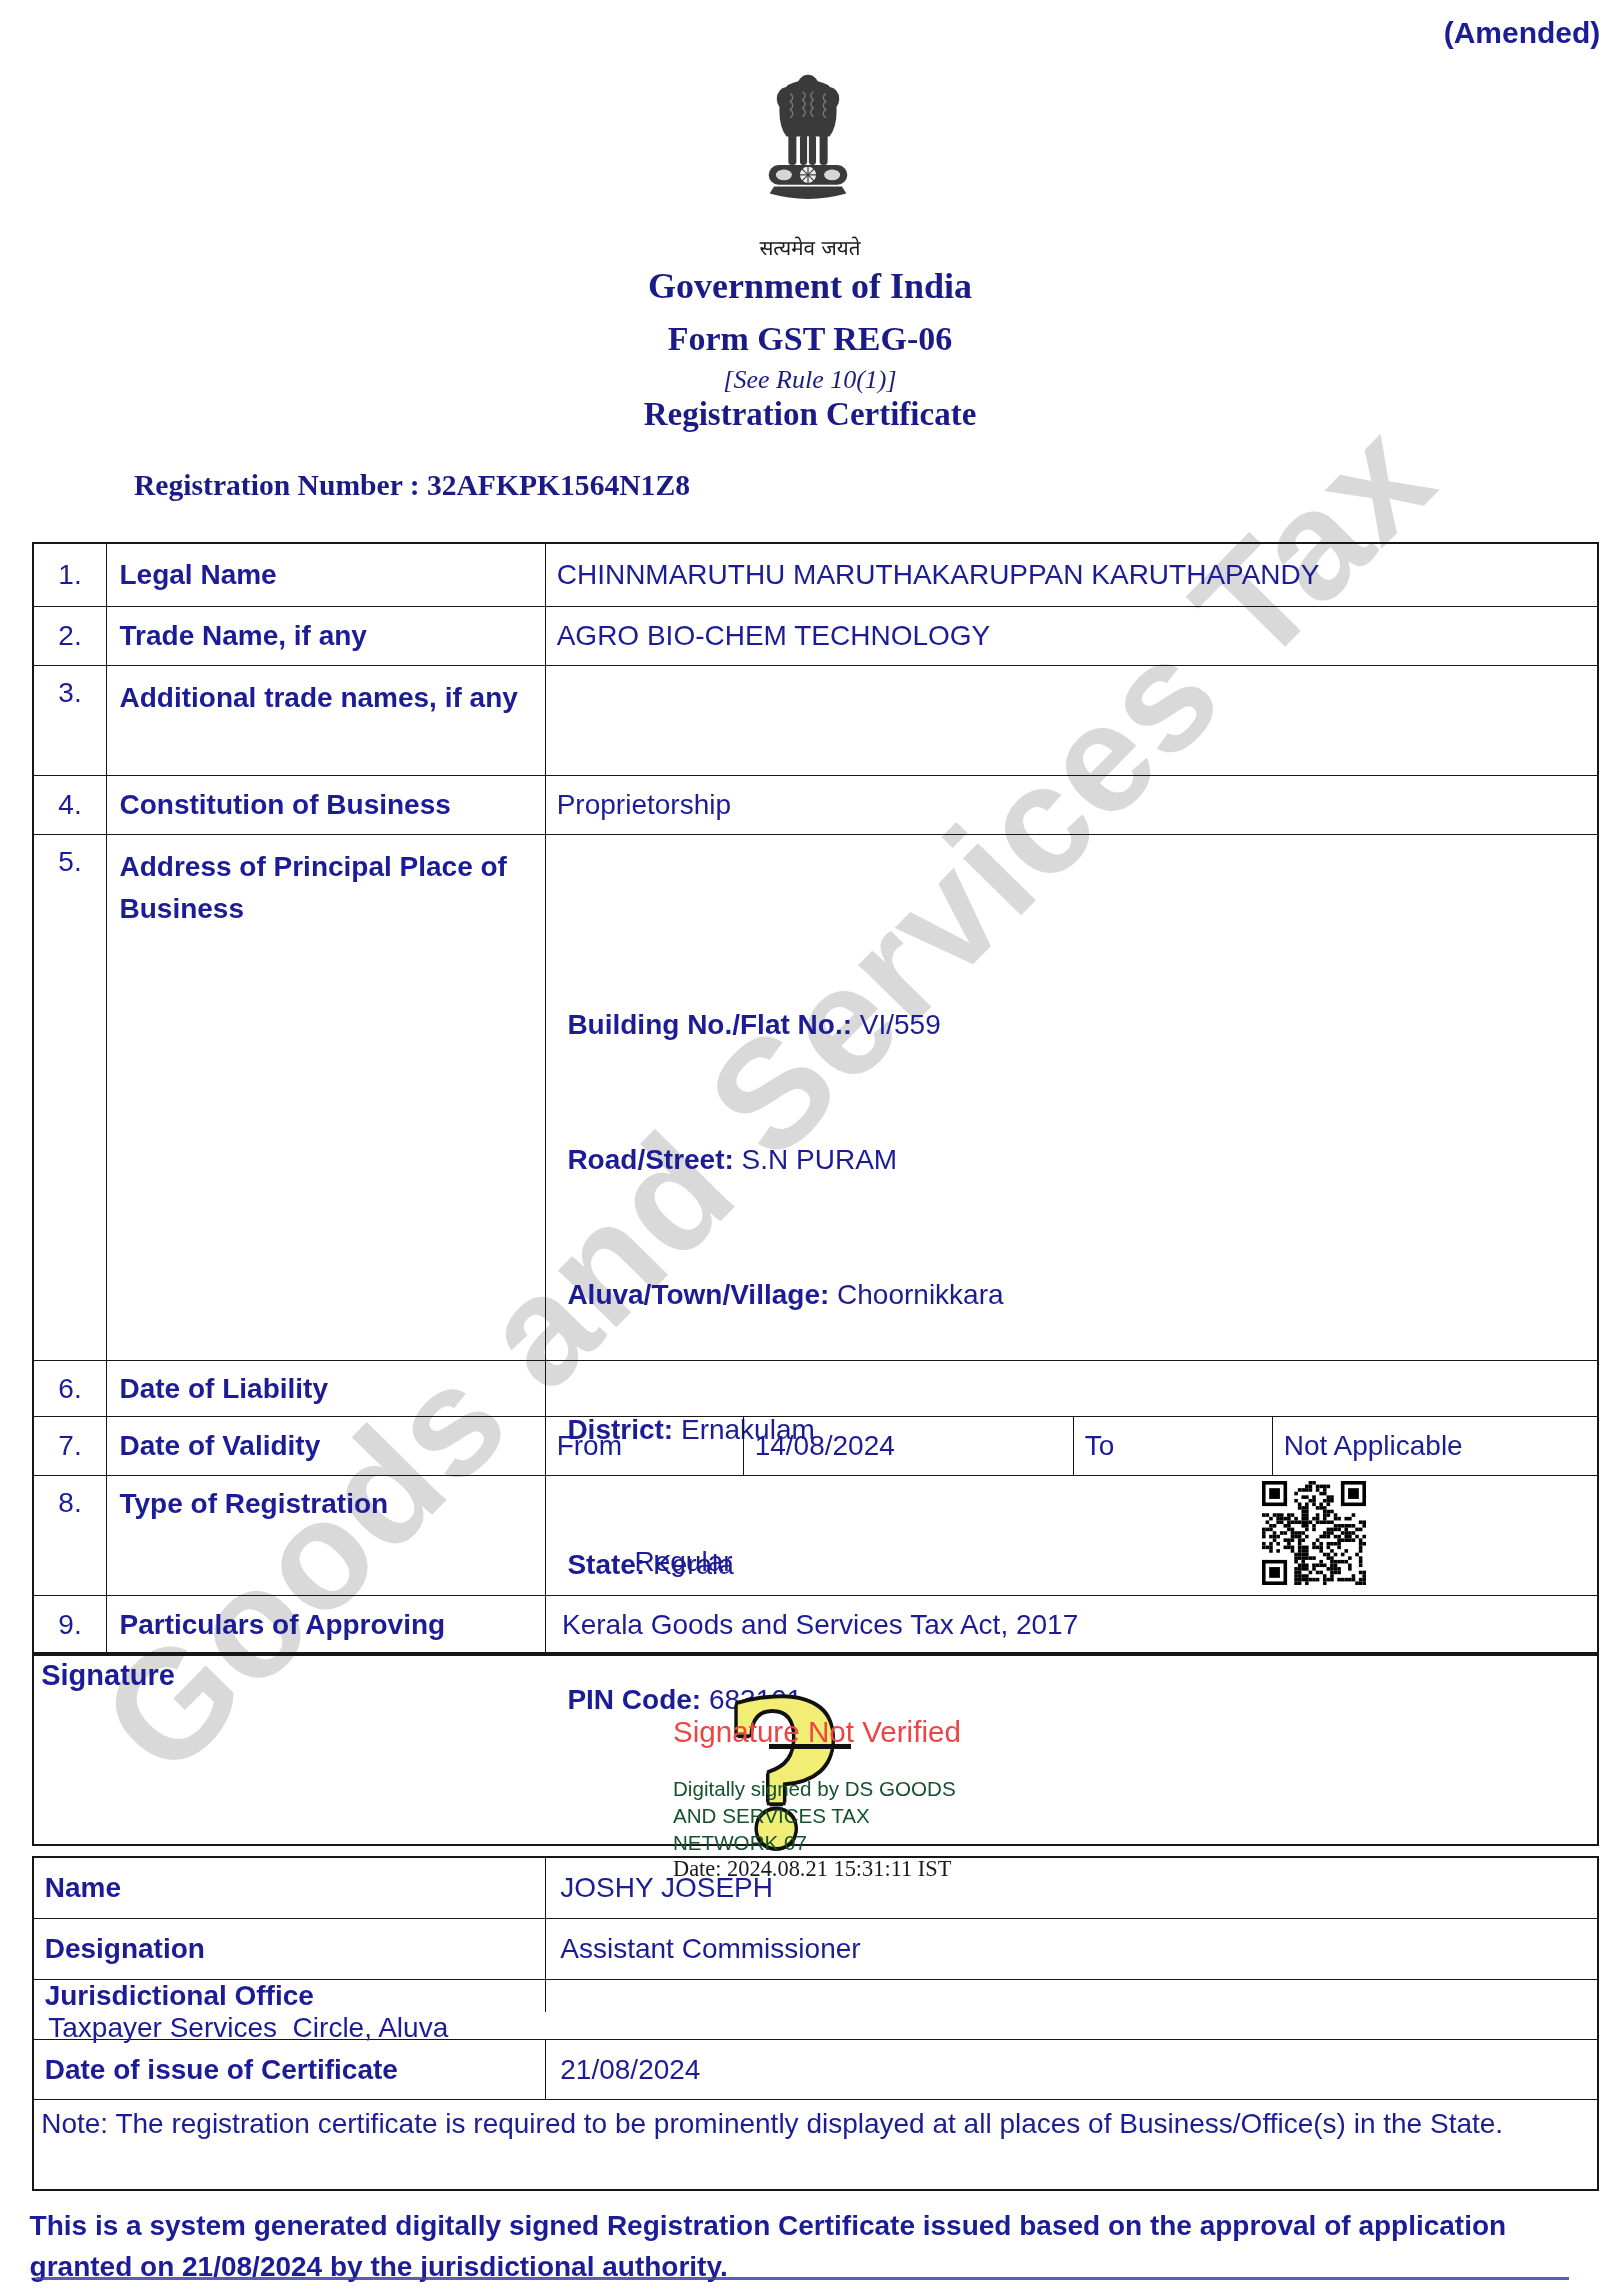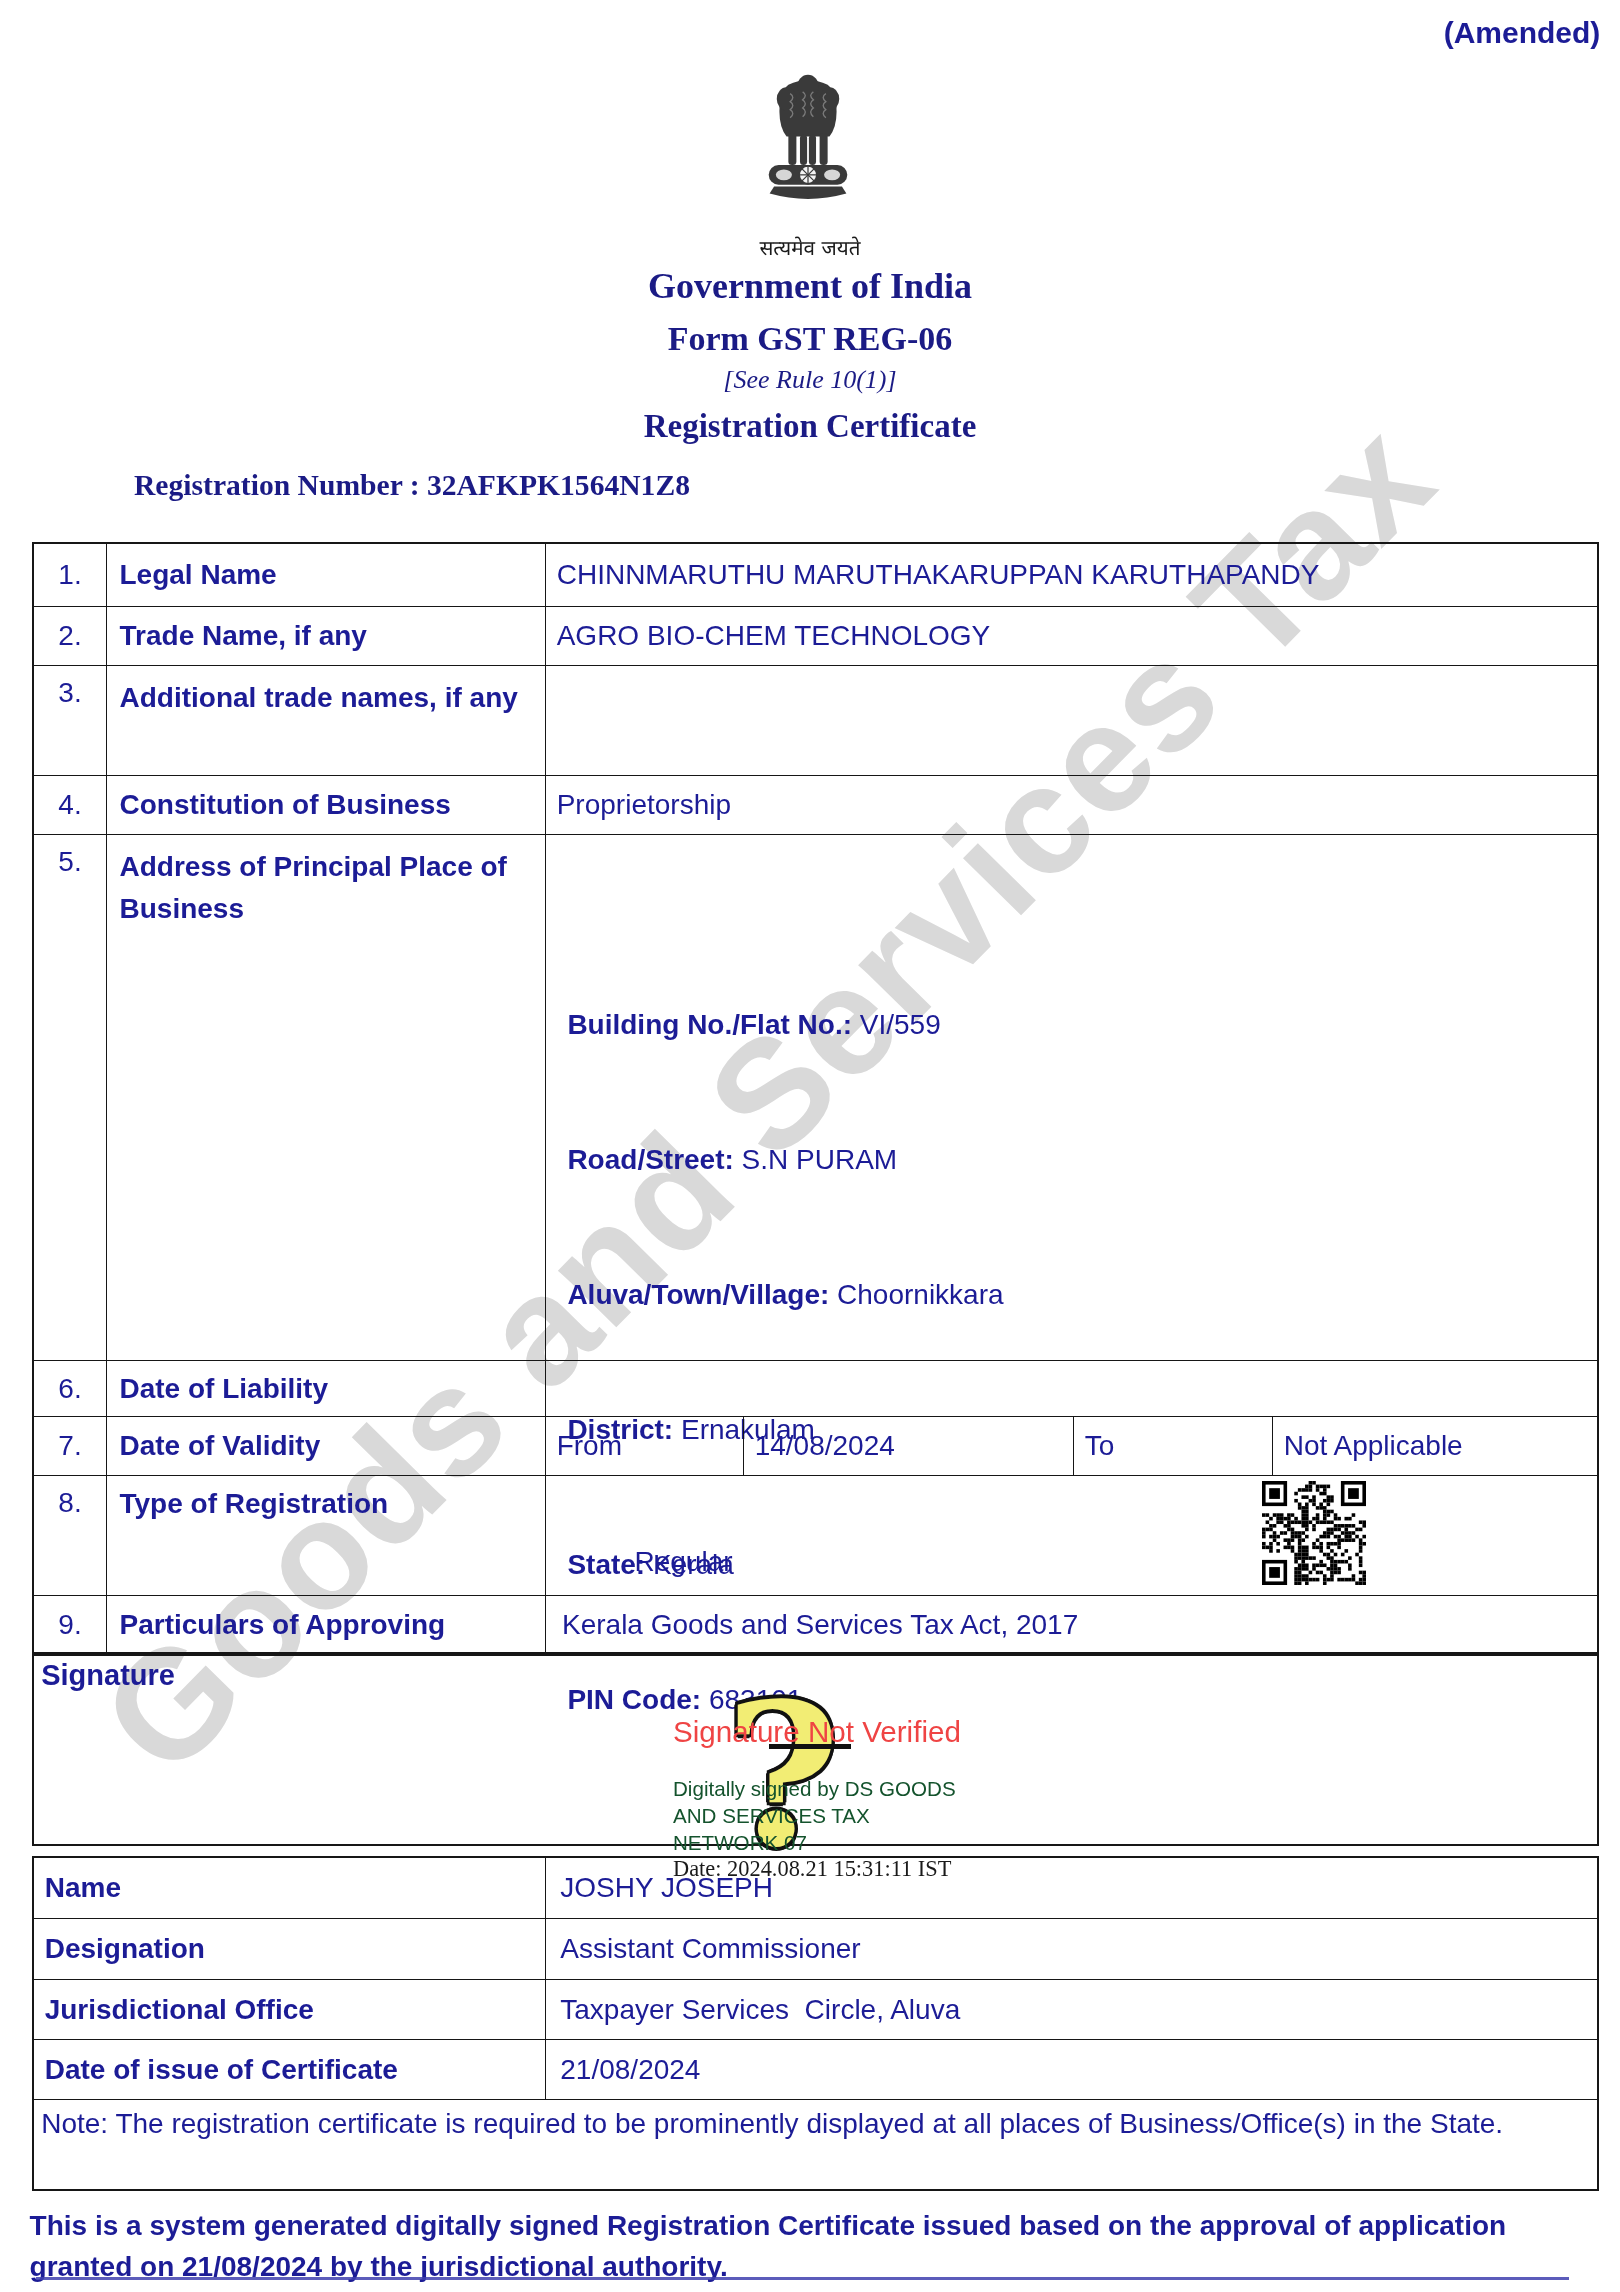--- a/index.html
+++ b/index.html
@@ -17,21 +17,21 @@
 
   .emblem { position:absolute; left:758px; top:72px; }
   .motto { position:absolute; top:215px; left:0; width:100%; text-align:center;
     font-family:"DejaVu Sans", sans-serif; font-size:20.6px; color:#1a1a1a;margin-top:18px; }
 
   .title-line { position:absolute; left:0; width:100%; text-align:center;
     font-family:"Liberation Serif", serif; font-weight:bold; color:#1b1b85; }
   .t-gov  { top:265px; font-size:36px; }
   .t-form { top:320px; font-size:34px; }
   .t-rule { top:365px; font-size:26px; font-weight:normal; font-style:italic; }
-  .t-cert { top:408px; font-size:33px; }
+  .t-cert { top:396px; font-size:33px; }
   .regnum { position:absolute; left:134px; top:469px; font-family:"Liberation Serif", serif;
     font-weight:bold; font-size:29.6px; color:#1b1b85; }
 
   
   .tbl { position:absolute; left:32px; width:1567px; border:2.7px solid #161616; background:transparent; }
   .main-tbl { top:542px; }
   .row { display:flex; width:100%; }
   .row + .row { border-top:1.8px solid #161616; }
   .cell { display:flex; align-items:center; }
   .c-num { width:73px; border-right:1.8px solid #161616; justify-content:center; font-size:28px; }
@@ -61,21 +61,21 @@
     text-shadow:-3.6px 0 #111, 3.6px 0 #111, 0 -3.6px #111, 0 3.6px #111, -2.7px -2.7px #111, 2.7px 2.7px #111, -2.7px 2.7px #111, 2.7px -2.7px #111; }
   .sig-underline { position:absolute; left:735px; top:90px; width:82px; height:4.5px; background:#111; z-index:2; }
   .sig-nv { position:absolute; left:639px; top:61px; font-size:29.6px; color:#ef4444; z-index:2; }
   .sig-ds { position:absolute; left:639px; top:121px; font-size:20.6px; line-height:27px; color:#14532d; z-index:2; }
   .sig-date { position:absolute; left:639px; top:202px; font-size:22.4px; color:#1a1a1a; z-index:2;font-family:Liberation Serif, serif; }
 
   
   .off-tbl { top:1856px; }
   .o-label { width:512px; border-right:1.8px solid #161616; padding-left:10.7px; font-weight:bold; font-size:28px; }
   .o-value { flex:1; padding-left:14.3px; font-size:28px; white-space:pre-wrap; }
-  .or1 { height:60px; } .or2 { height:61px; } .or3 { height:60px; } .or4 { height:60px; }
+  .or1 { height:60px; } .or2 { height:61px; } .or3 { height:60px;flex-direction:column; } .or4 { height:60px; }
   .note-row { height:90px; border-top:1.8px solid #161616; padding:5.4px 12.5px 0 7.2px;
     font-size:28px; line-height:37px; }
 
   .footer-text { position:absolute; left:29.6px; top:2205px; width:1573px; font-size:28px;
     font-weight:bold; line-height:41px; }
   .bottom-rule { position:absolute; left:36px; top:2277px; width:1533px; height:2.7px; background:#4040ae; opacity:.85; }
 </style>
 </head>
 <body>
 

